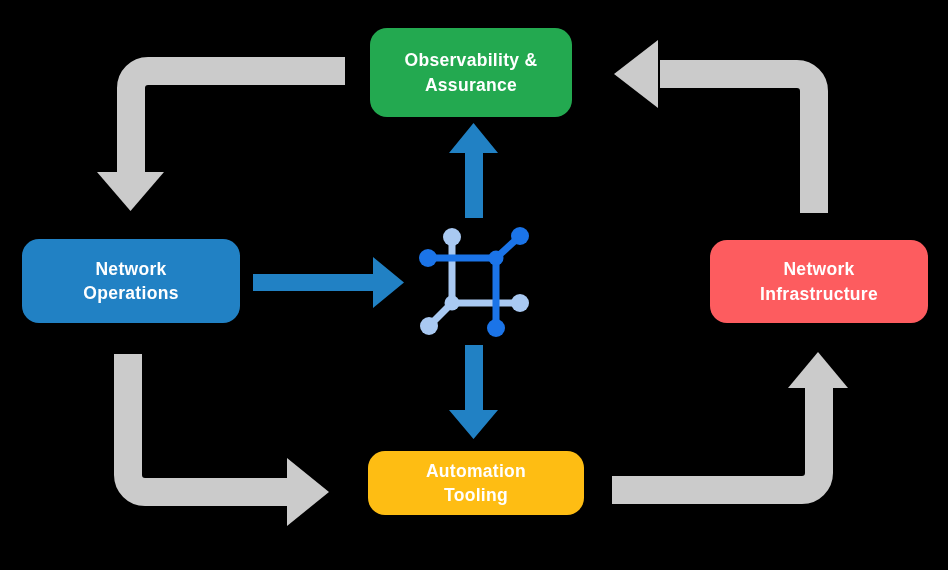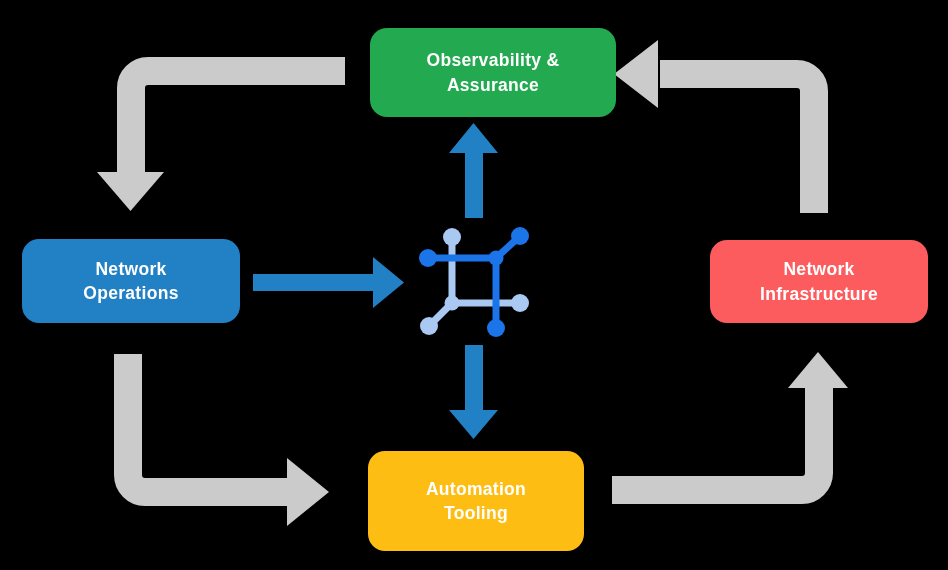--- a/index.html
+++ b/index.html
@@ -20,24 +20,24 @@
     display: flex; align-items: center; justify-content: center;
     text-align: center;
     white-space: pre-line;
     color: var(--color-label_text, #fff);
     font-weight: bold;
     font-size: 17.5px;
     line-height: 1.38;
     letter-spacing: 0.3px;
     border-radius: 17px;
   }
-  .node-observability { left: 370px; top: 28px;  width: 246px; height: 89px; background: var(--color-observability_green, #23a950); }
+  .node-observability { left: 370px; top: 28px;  width: 202px; height: 89px; background: var(--color-observability_green, #23a950); }
   .node-operations    { left: 22px;  top: 239px; width: 218px; height: 84px; background: var(--color-operations_blue, #2181c4); }
   .node-infrastructure{ left: 710px; top: 240px; width: 218px; height: 83px; background: var(--color-infrastructure_red, #fd5c5f); }
-  .node-automation    { left: 368px; top: 451px; width: 216px; height: 100px; background: var(--color-automation_yellow, #febd13); }
+  .node-automation    { left: 368px; top: 451px; width: 216px; height: 64px; background: var(--color-automation_yellow, #febd13); }
 
   .arrow-path { fill: none; stroke: var(--color-arrow_gray, #cbcbcb); stroke-width: 28px; }
   .arrow-head { fill: var(--color-arrow_gray, #cbcbcb); stroke: none; }
   .flow       { fill: var(--color-flow_blue, #2181c4); stroke: none; }
 
   .icon-light { fill: none; stroke: var(--color-icon_light, #a9c9f2); stroke-width: 7px; stroke-linecap: round; }
   .icon-dark  { fill: none; stroke: var(--color-icon_dark, #1b74e8); stroke-width: 7px; stroke-linecap: round; }
   .dot-light  { fill: var(--color-icon_light, #a9c9f2); }
   .dot-dark   { fill: var(--color-icon_dark, #1b74e8); }
 </style>

